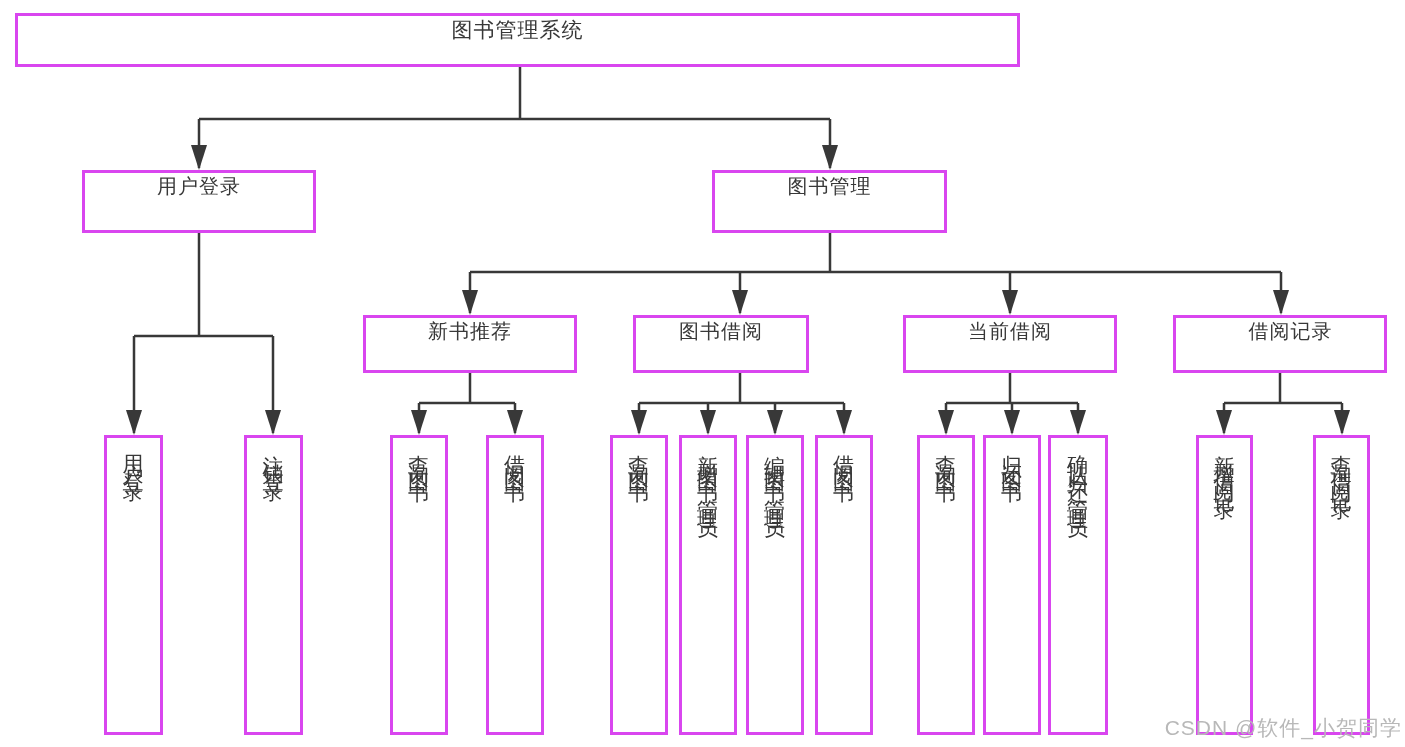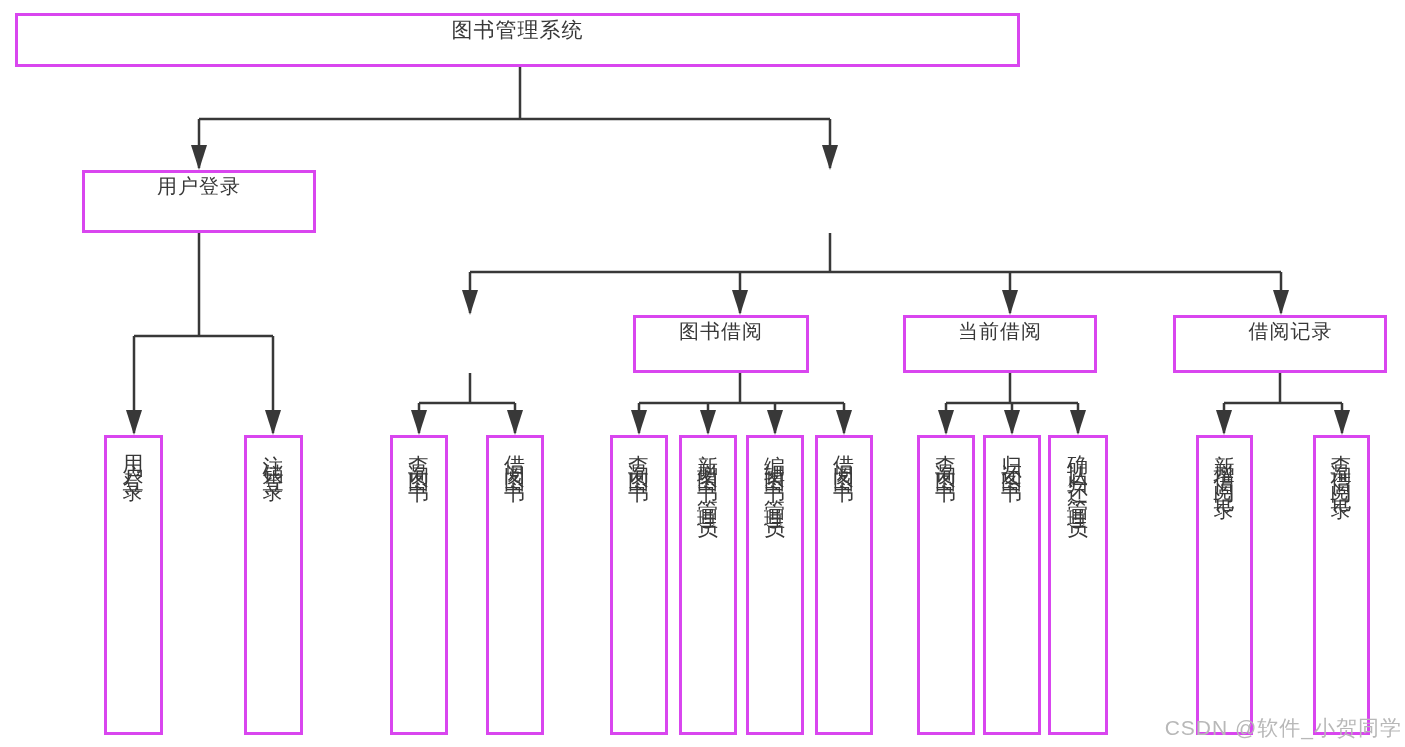--- a/index.html
+++ b/index.html
@@ -89,25 +89,31 @@
     </g>
   </svg>
 
   <div class="node root h" style="left:15px; top:13px; width:1005px; height:54px;">
     <span>图书管理系统</span>
   </div>
 
   <div class="node h" style="left:82px; top:170px; width:234px; height:63px;">
     <span>用户登录</span>
   </div>
+  <div class="node h" style="left:712px; top:170px; width:235px; height:63px;">
+    <span>图书管理</span>
+  </div>
 
+  <div class="node h" style="left:363px; top:315px; width:214px; height:58px;">
+    <span>新书推荐</span>
+  </div>
   <div class="node h" style="left:633px; top:315px; width:176px; height:58px;">
     <span>图书借阅</span>
   </div>
-  <div class="node h" style="left:903px; top:315px; width:194px; height:58px;">
+  <div class="node h" style="left:903px; top:315px; width:214px; height:58px;">
     <span>当前借阅</span>
   </div>
   <div class="node h" style="left:1173px; top:315px; width:214px; height:58px;padding-left:21px;">
     <span>借阅记录</span>
   </div>
 
   <div class="node leaf" style="left:104px; top:435px; width:59px; height:300px;">
     <span class="vtext">用户登录</span>
   </div>
   <div class="node leaf" style="left:244px; top:435px; width:59px; height:300px;">

